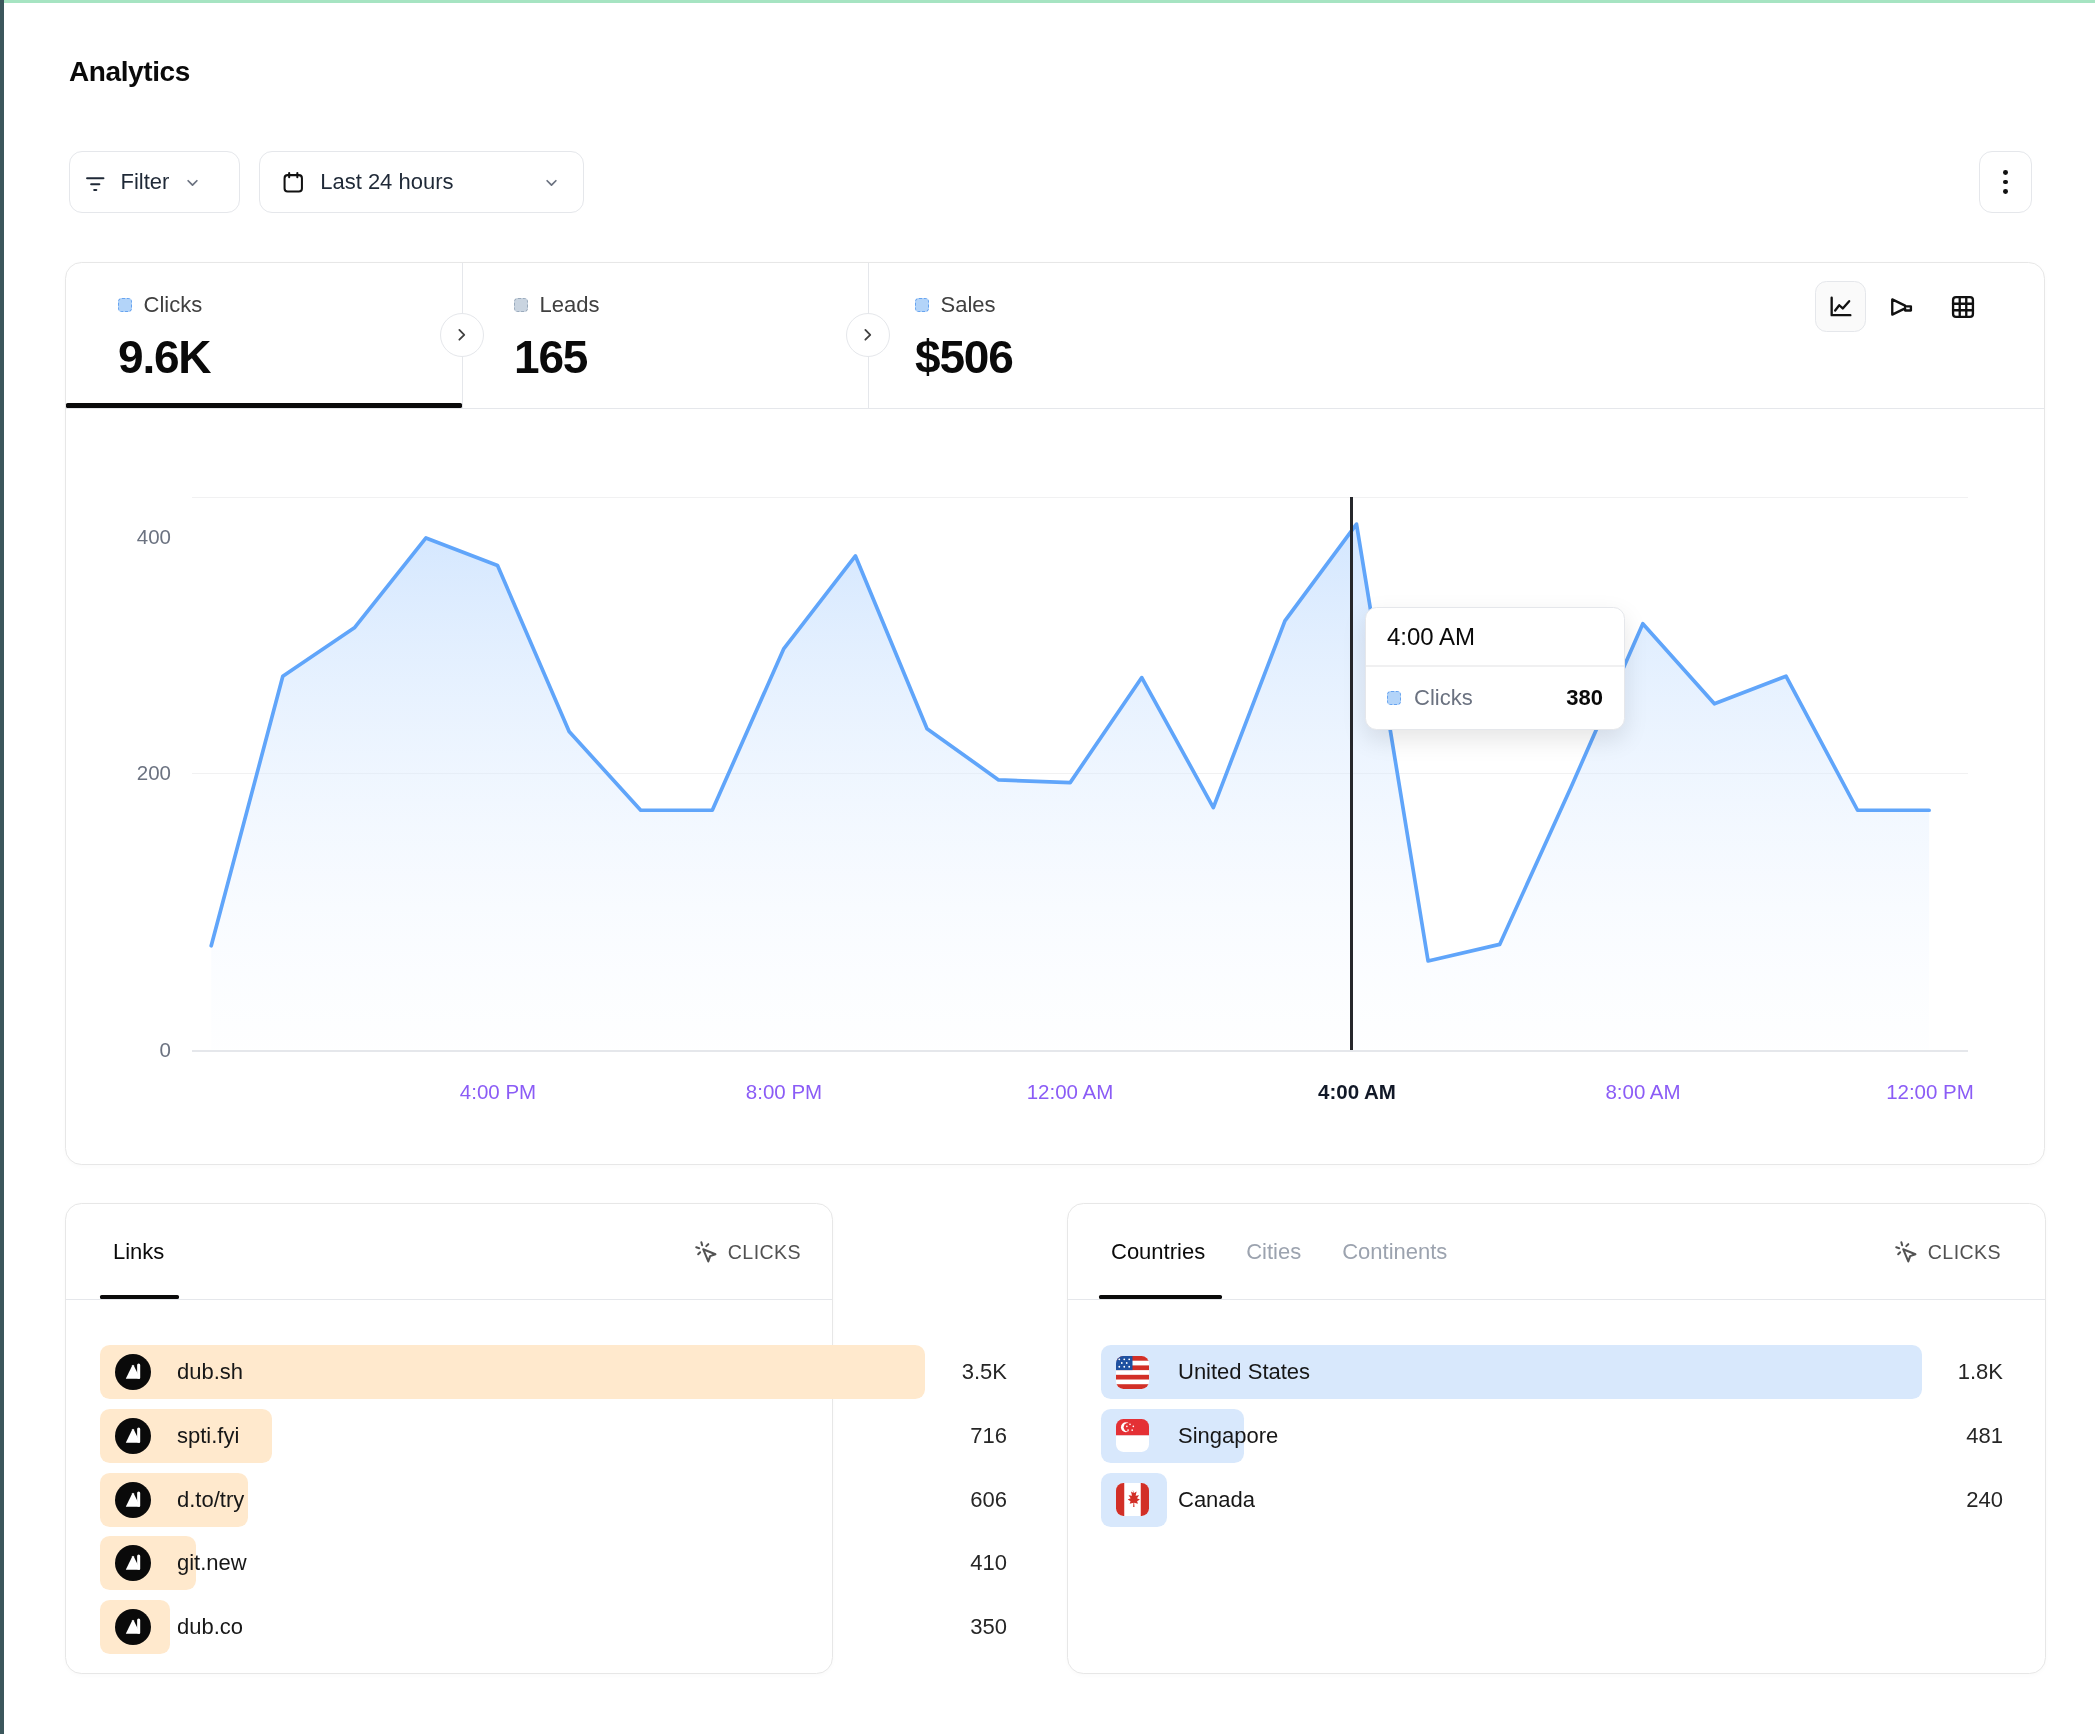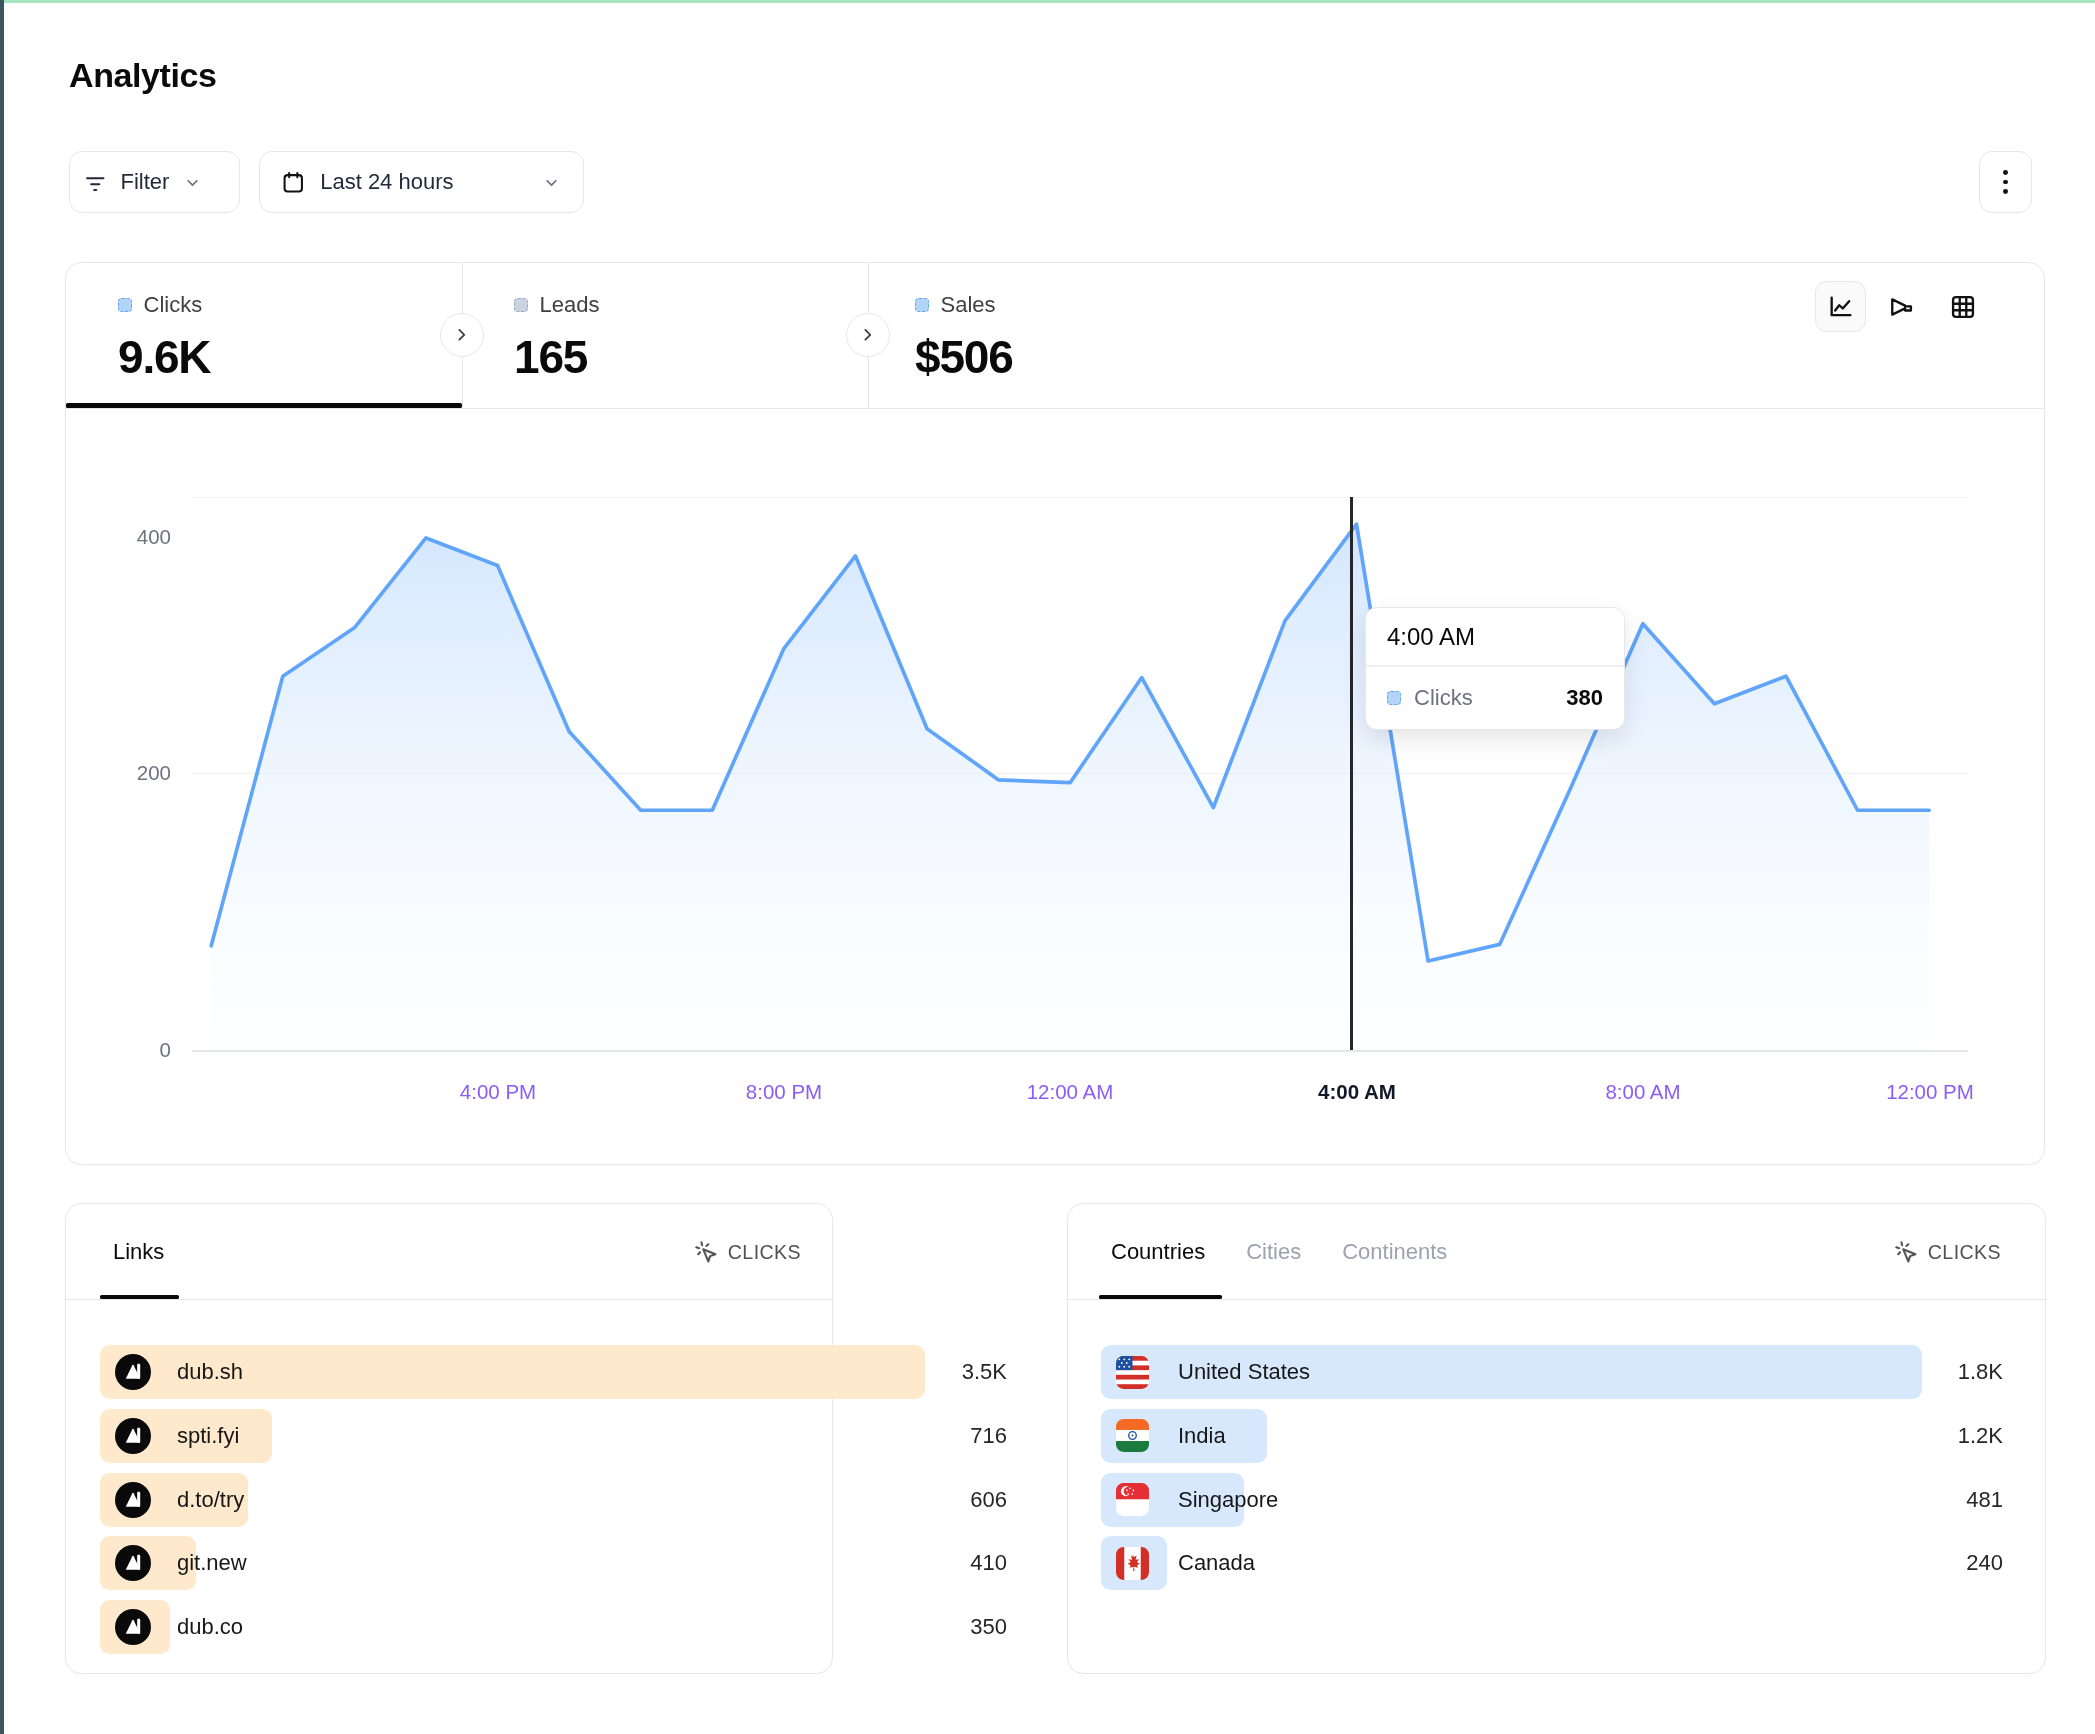--- a/index.html
+++ b/index.html
@@ -4,21 +4,21 @@
 <style>
   * { margin:0; padding:0; box-sizing:border-box; }
   html,body { background:#ffffff; }
   body { font-family:"Liberation Sans", sans-serif; color:#171717; }
 
   .canvas { position:relative; width:2096px; height:1735px; background:#fff; overflow:hidden; }
 
   .edge-left { position:absolute; left:0; top:0; width:4.1px; height:100%; background:#3c575c; }
   .edge-top  { position:absolute; left:0; top:0; width:100%; height:2.5px; background:#a6e4c2; }
 
-  .page-title { position:absolute; left:69px; top:56px; font-size:34px; font-weight:700; letter-spacing:-0.4px; color:#0a0a0a; }
+  .page-title { position:absolute; left:69px; top:56px; font-size:28px; font-weight:700; letter-spacing:-0.4px; color:#0a0a0a; }
 
   
   .btn { position:absolute; top:151px; height:62px; background:#fff; border:1.2px solid #e5e7eb; border-radius:13px;
          display:flex; align-items:center; font-size:22px; color:#1f2937; cursor:pointer; }
   .btn-filter { left:69px; width:171px; padding:0 13px; gap:13px; }
   .btn-date   { left:259px; width:325px; padding:0 21px; gap:14.7px; }
   .btn-date .spacer { flex:1; }
   .btn-kebab { left:1979px; width:53px; height:62px; padding:0; justify-content:center; }
   .dots { display:flex; flex-direction:column; gap:4.9px; }
   .dots i { width:4.9px; height:4.9px; border-radius:50%; background:#111; }
@@ -355,34 +355,20 @@
                 <circle cx="4" cy="13" r="1.1"></circle>
                 <circle cx="10" cy="13" r="1.1"></circle>
                 <circle cx="16" cy="13" r="1.1"></circle>
               </g>
             </svg>
           </span>
           <span class="row-label">United States</span>
           <span class="row-value">1.8K</span>
         </div>
         <div class="row">
-          <div class="bar blue" style="width: 166px;"></div>
-          <span class="row-icon">
-            <svg class="flag" viewBox="0 0 40 40">
-              <rect width="40" height="13.3" fill="#f46a25"></rect>
-              <rect y="13.3" width="40" height="13.4" fill="#fff"></rect>
-              <rect y="26.7" width="40" height="13.3" fill="#1b7a3d"></rect>
-              <circle cx="20" cy="20" r="4.6" fill="none" stroke="#1e50a0" stroke-width="1.6"></circle>
-              <circle cx="20" cy="20" r="1.2" fill="#1e50a0"></circle>
-            </svg>
-          </span>
-          <span class="row-label">India</span>
-          <span class="row-value">1.2K</span>
-        </div>
-        <div class="row">
           <div class="bar blue" style="width: 143px;"></div>
           <span class="row-icon">
             <svg class="flag" viewBox="0 0 40 40">
               <rect width="40" height="20" fill="#e43035"></rect>
               <rect y="20" width="40" height="20" fill="#fff"></rect>
               <circle cx="12" cy="10" r="6" fill="#fff"></circle>
               <circle cx="14.5" cy="10" r="5.2" fill="#e43035"></circle>
               <g fill="#fff">
                 <circle cx="17" cy="6.5" r="1"></circle>
                 <circle cx="21" cy="9" r="1"></circle>

